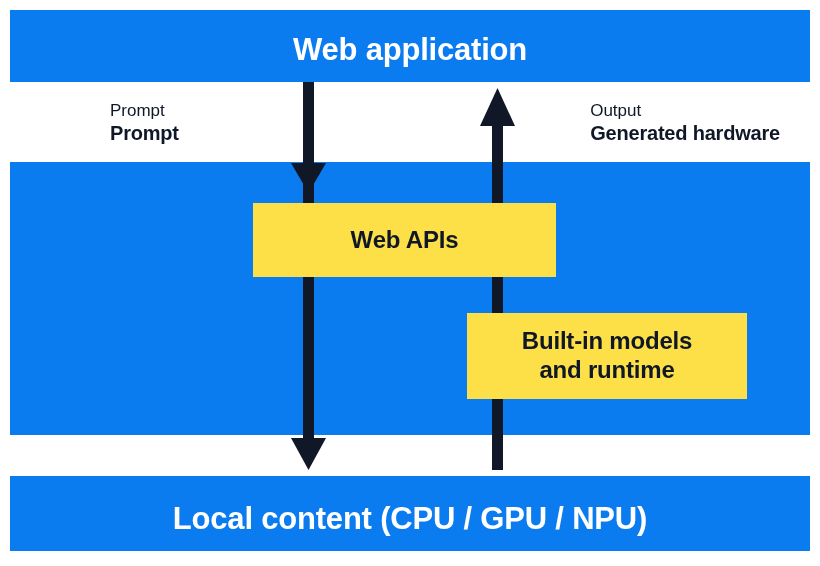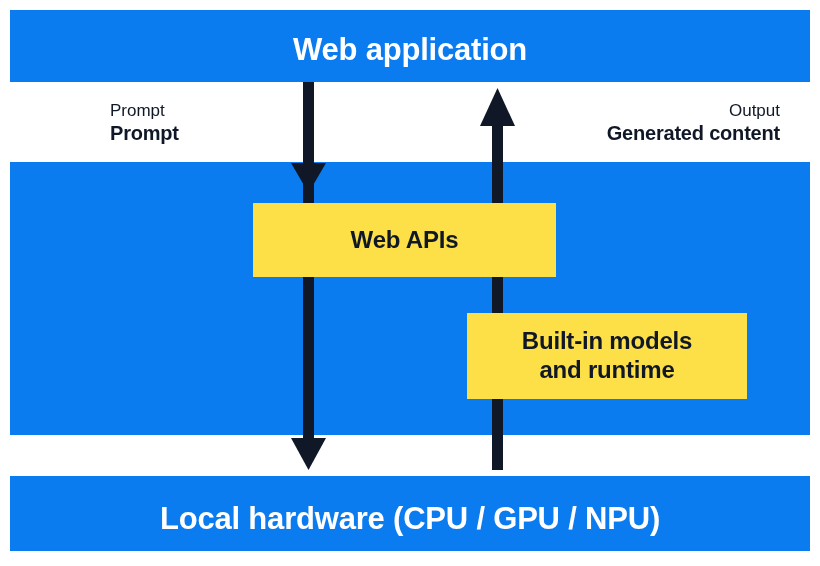--- a/index.html
+++ b/index.html
@@ -91,21 +91,21 @@
     line-height: 1.25;
   }
   .flow-label .value {
     display: block;
     font-size: 20px;
     font-weight: bold;
     line-height: 1.25;
     letter-spacing: -0.2px;
   }
   #flow-input  { left: 110px; top: 100px;  text-align: left; }
-  #flow-output { right: 40px; top: 100px;  text-align: right; }
+  #flow-output { right: 40px; top: 100px;  text-align: left; }
 
   
   #browser-mark {
     position: absolute;
     left: 72px; top: 222px;
     width: 106px;
     text-align: center;
   }
   #chrome-icon { display: block; margin: 0 auto; }
   #browser-label {
@@ -122,21 +122,21 @@
 
 <div id="diagram">
 
   <div class="band" id="band-web-application">
     <div class="band-title">Web application</div>
   </div>
 
   <div class="band" id="band-browser"></div>
 
   <div class="band" id="band-local-hardware">
-    <div class="band-title">Local hardware (CPU / GPU / NPU)</div>
+    <div class="band-title">Local content (CPU / GPU / NPU)</div>
   </div>
 
   <svg id="arrow-layer" viewBox="0 0 820 566" width="820" height="566" xmlns="http://www.w3.org/2000/svg">
 
     <g>
       <rect x="303" y="82" width="11" height="364" fill="#101828"></rect>
       <polygon points="291,163 326,163 308.5,193" fill="#101828"></polygon>
       <polygon points="291,438 326,438 308.5,470" fill="#101828"></polygon>
     </g>
 
@@ -145,21 +145,21 @@
       <polygon points="480,126 515,126 497.5,88" fill="#101828"></polygon>
     </g>
   </svg>
 
   <div class="flow-label" id="flow-input">
     <span class="kind">Prompt</span>
     <span class="value">Prompt</span>
   </div>
   <div class="flow-label" id="flow-output">
     <span class="kind">Output</span>
-    <span class="value">Generated content</span>
+    <span class="value">Generated hardware</span>
   </div>
 
   <div class="yellow-box" id="box-web-apis">
     <span class="box-label">Web APIs</span>
   </div>
 
   <div class="yellow-box" id="box-builtin-models">
     <span class="box-label">Built-in models
 and runtime</span>
   </div>

